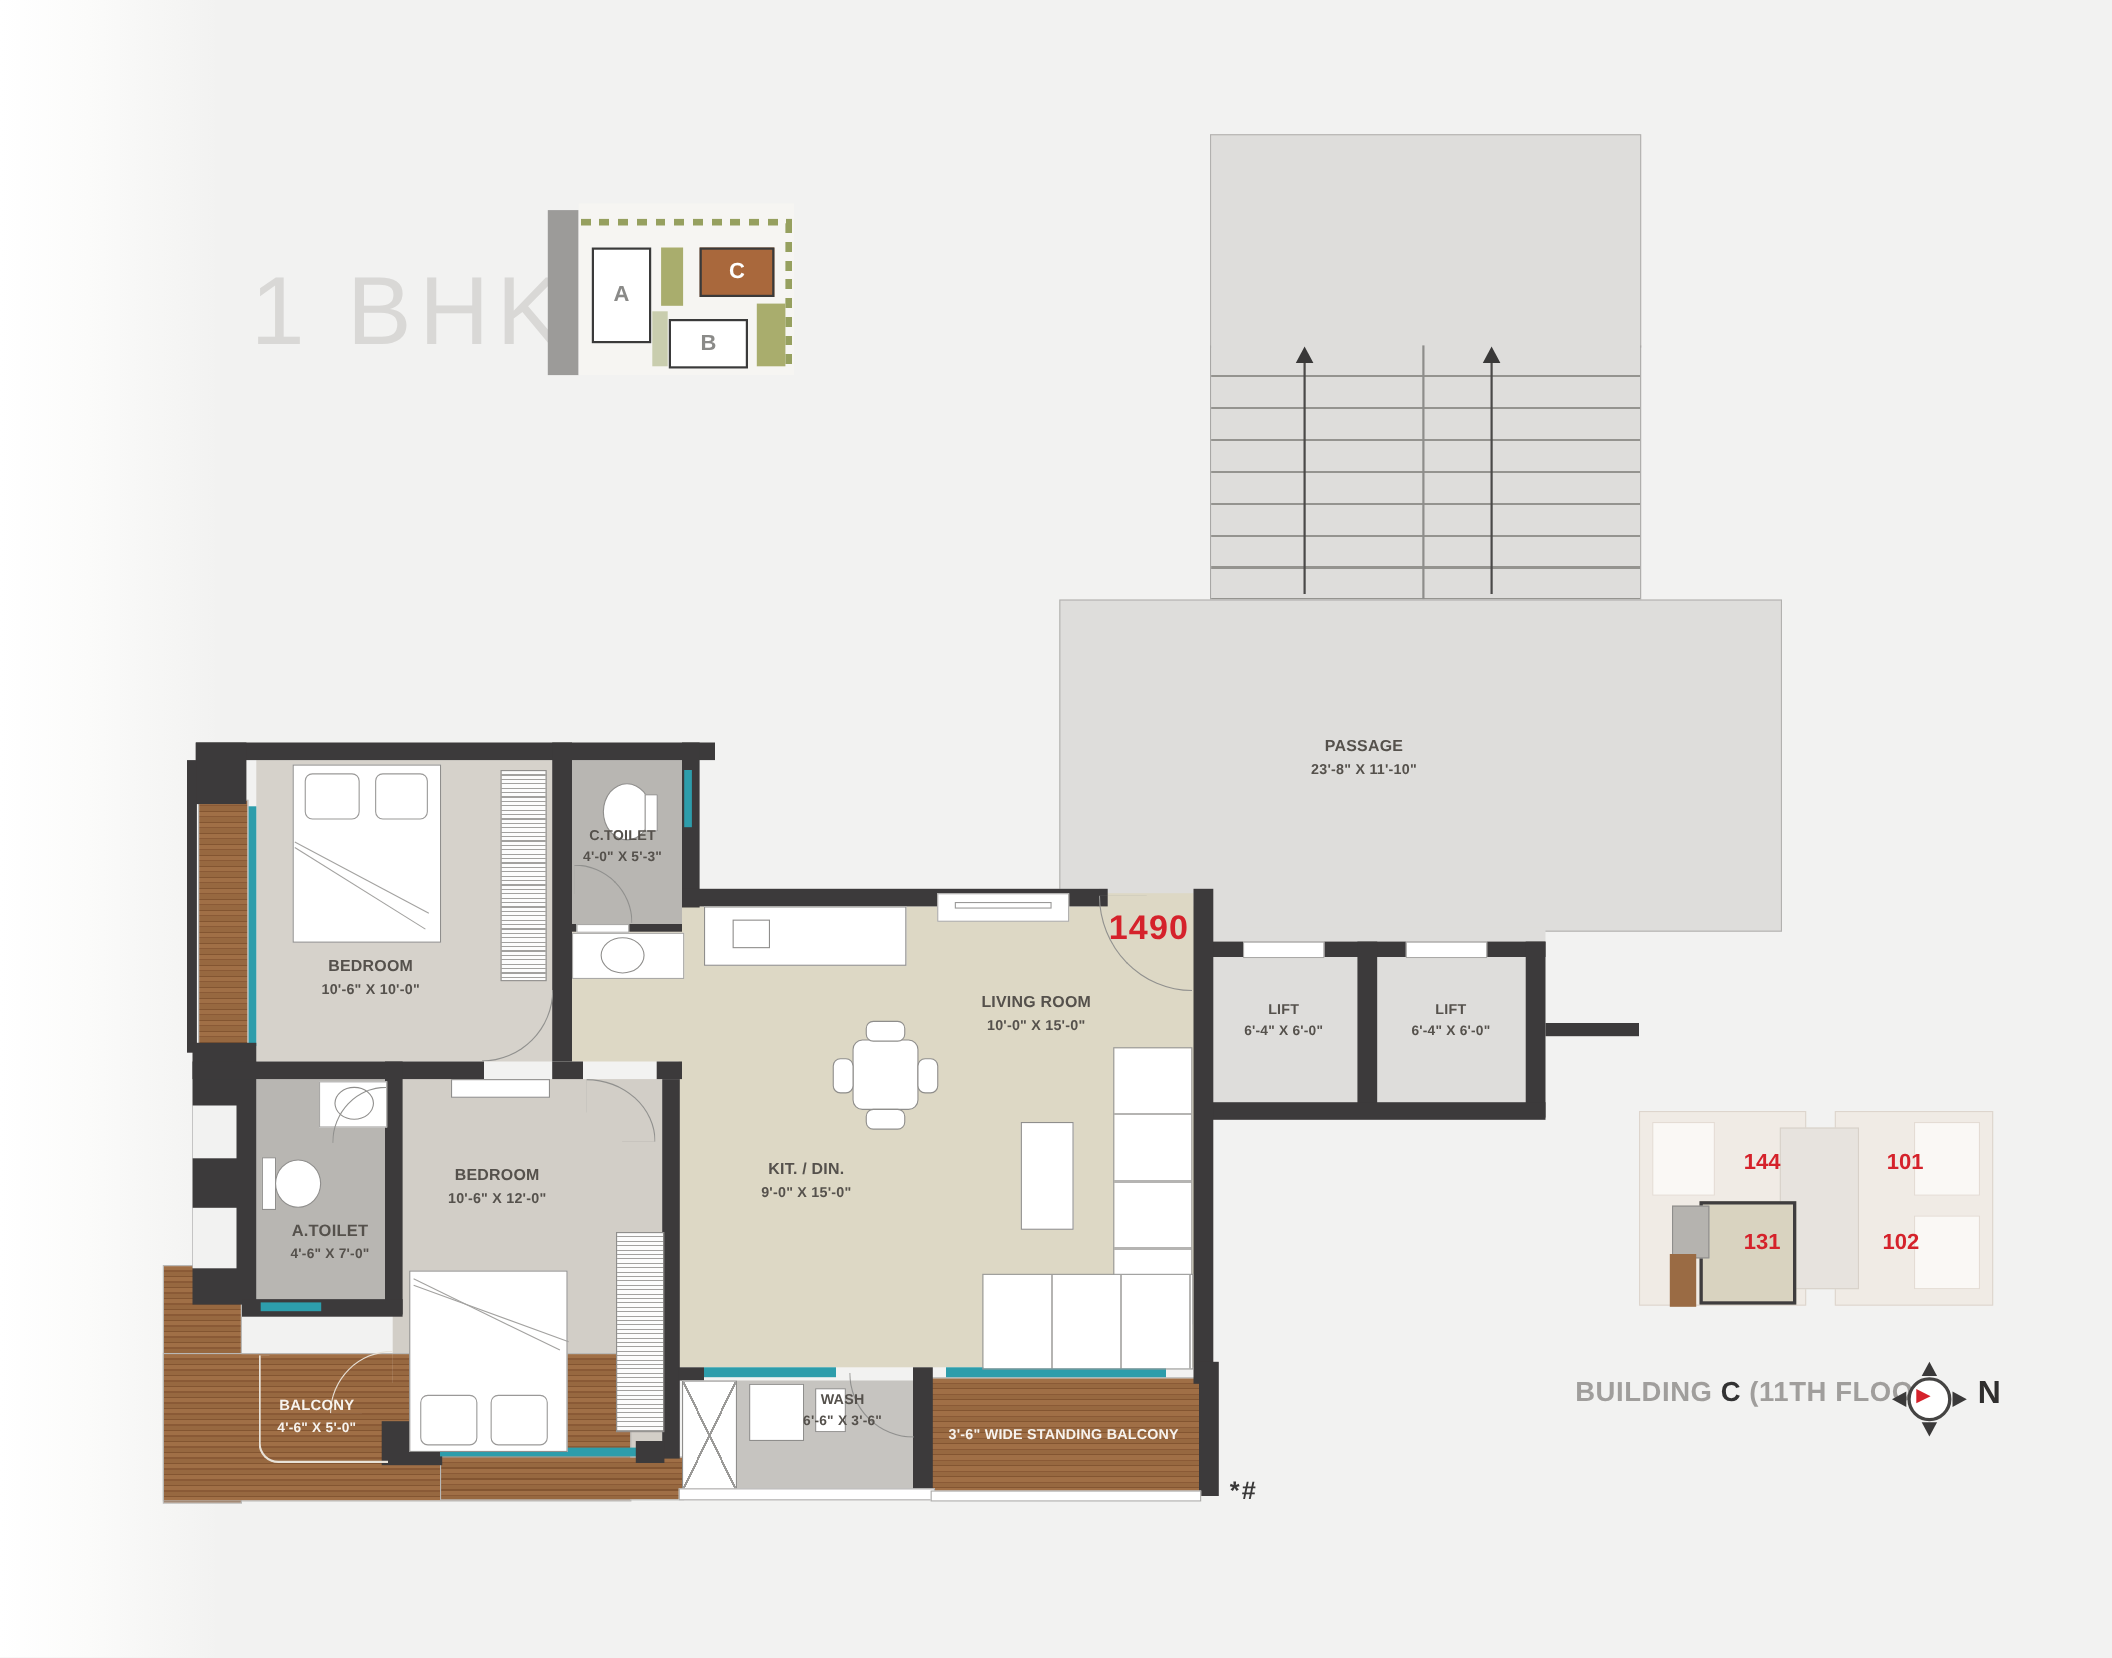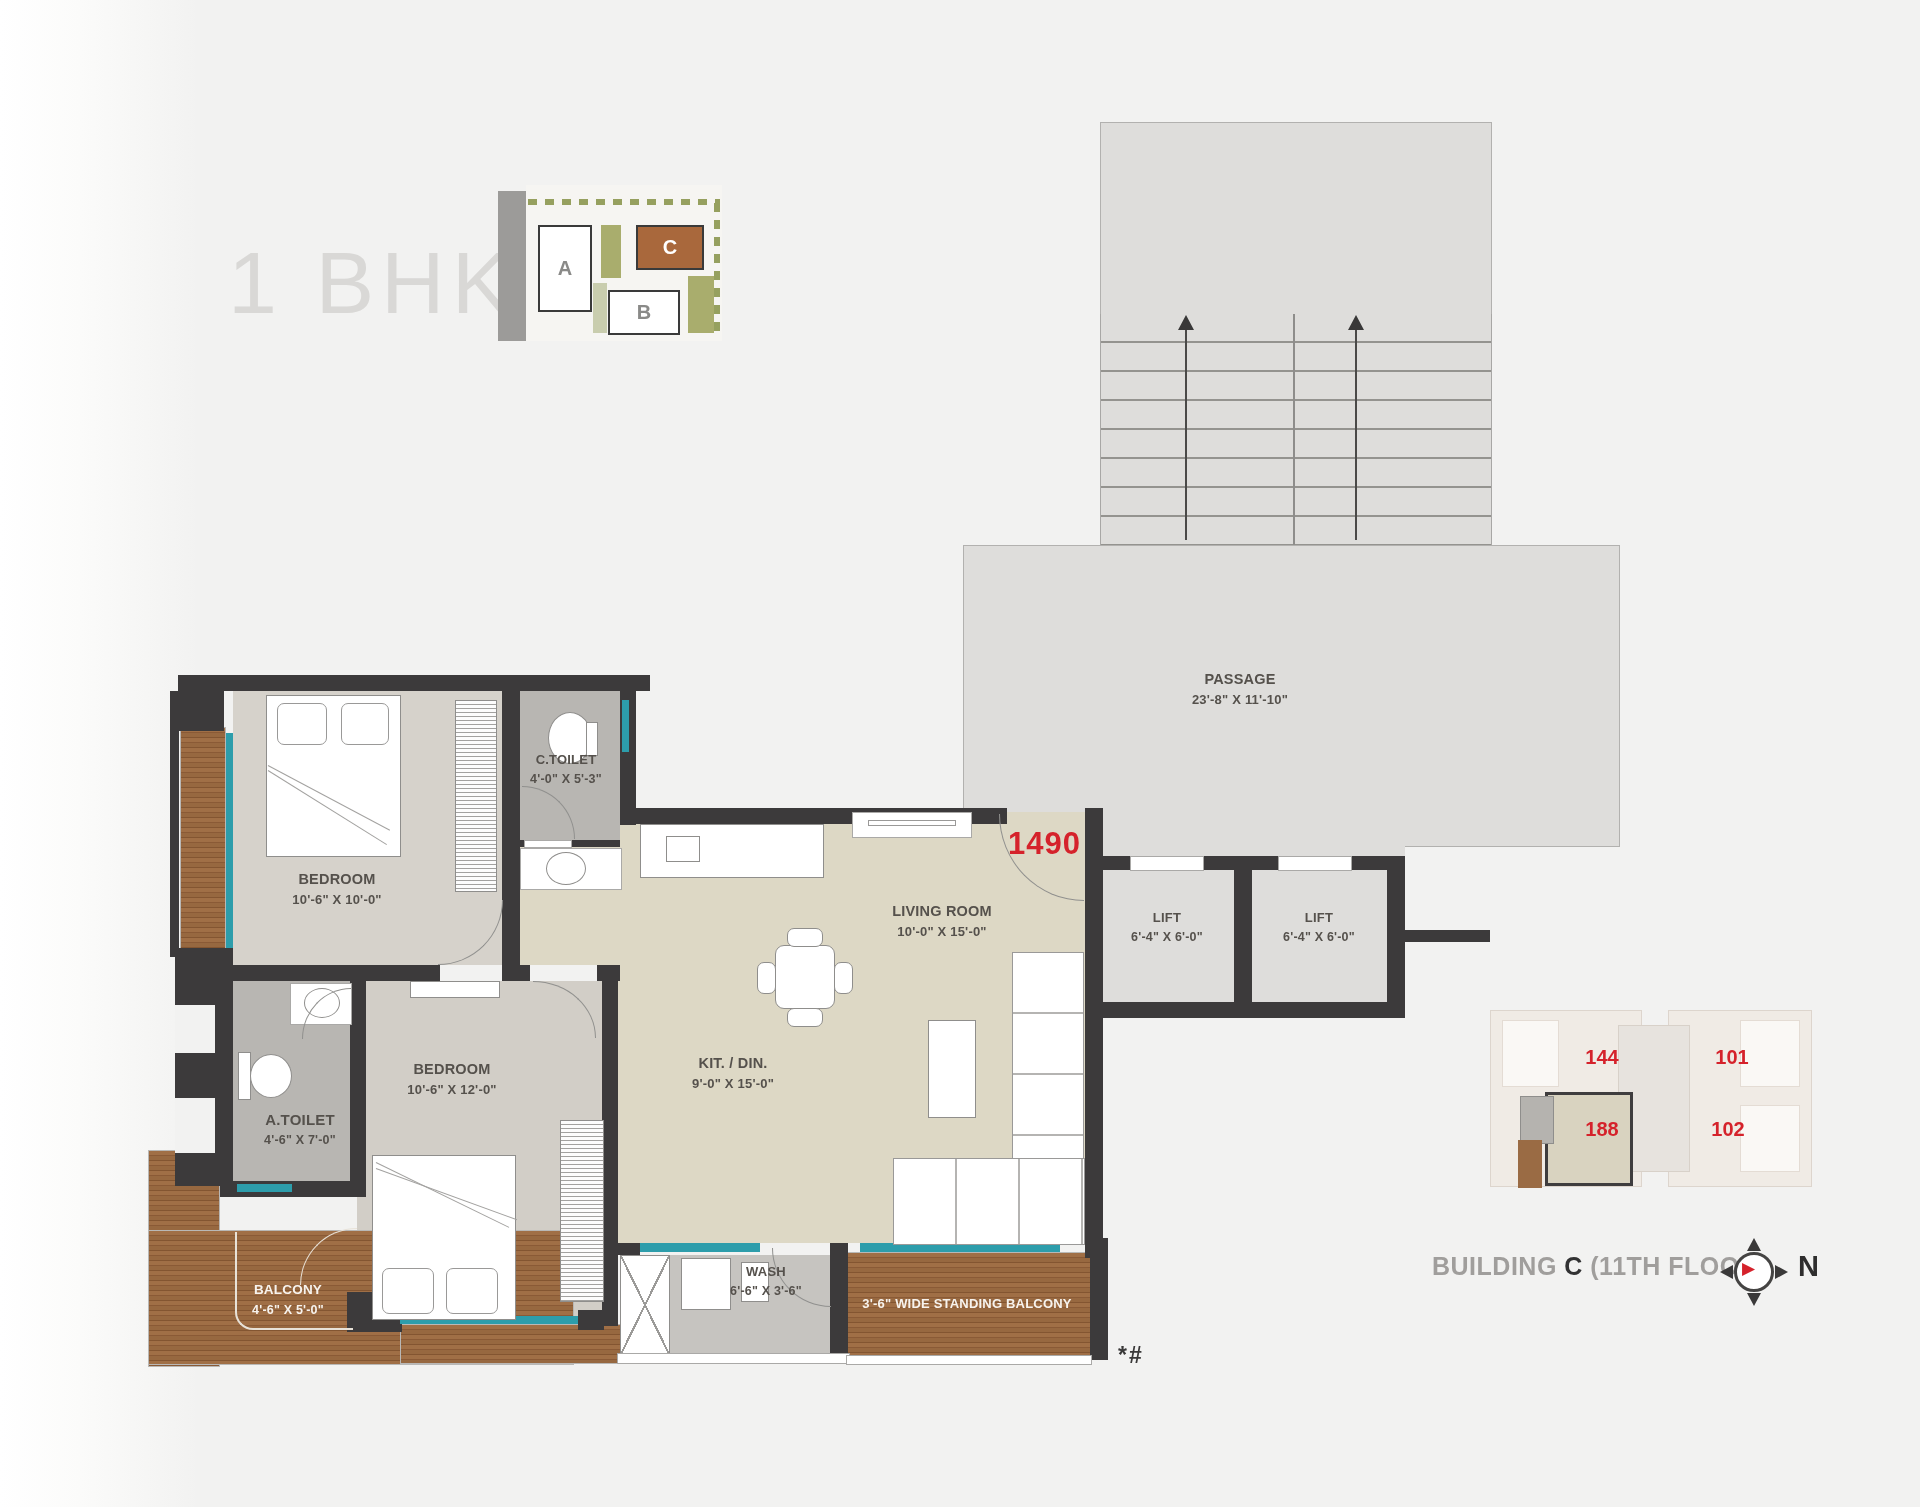--- a/index.html
+++ b/index.html
@@ -249,21 +249,21 @@
 </div>
 <div class="lbl" style="left:300px;top:1108px;">
   <div style="font-size:15px;">A.TOILET</div>
   <div class="dims" style="font-size:12.5px;">4'-6" X 7'-0"</div>
 </div>
 <div class="lbl" style="left:452px;top:1058px;">
   <div>BEDROOM</div>
   <div class="dims">10'-6" X 12'-0"</div>
 </div>
 <div class="lbl lbl-white" style="left:288px;top:1268px;">
-  <div style="font-size:13.5px;margin-top:12px;">BALCONY</div>
+  <div style="font-size:13.5px;">BALCONY</div>
   <div class="dims" style="font-size:12.5px;">4'-6" X 5'-0"</div>
 </div>
 <div class="lbl" style="left:733px;top:1052px;">
   <div>KIT. / DIN.</div>
   <div class="dims">9'-0" X 15'-0"</div>
 </div>
 <div class="lbl" style="left:942px;top:900px;">
   <div>LIVING ROOM</div>
   <div class="dims">10'-0" X 15'-0"</div>
 </div>
@@ -278,21 +278,21 @@
   <div class="kp-wing" style="left:178px;top:10px;width:142px;height:175px;"></div>
   <div class="abs" style="left:128px;top:25px;width:70px;height:145px;background:#e7e3de;border:1px solid #d8d1c9;"></div>
   <div class="kp-room" style="left:12px;top:20px;width:55px;height:65px;"></div>
   <div class="kp-room" style="left:250px;top:20px;width:58px;height:65px;"></div>
   <div class="kp-room" style="left:250px;top:105px;width:58px;height:65px;"></div>
   <div class="abs" style="left:55px;top:92px;width:82px;height:88px;background:#d9d3c0;border:3px solid #3f3d3e;"></div>
   <div class="abs" style="left:30px;top:96px;width:32px;height:46px;background:#b5b3af;border:1px solid #8f8e8c;"></div>
   <div class="abs" style="left:28px;top:140px;width:24px;height:48px;background:#9a6b44;"></div>
   <div class="kp-no" style="left:112px;top:46px;">144</div>
   <div class="kp-no" style="left:242px;top:46px;">101</div>
-  <div class="kp-no" style="left:112px;top:118px;">188</div>
+  <div class="kp-no" style="left:112px;top:118px;">131</div>
   <div class="kp-no" style="left:238px;top:118px;">102</div>
 </div>
 
 <div class="caption"><span>BUILDING </span><span class="blk">C</span><span> (11TH FLOOR)</span></div>
 
 <div class="compass">
   <div class="c-spike" style="transform:rotate(0deg);"></div>
   <div class="c-spike" style="transform:rotate(90deg);"></div>
   <div class="c-spike" style="transform:rotate(180deg);"></div>
   <div class="c-spike" style="transform:rotate(270deg);"></div>

